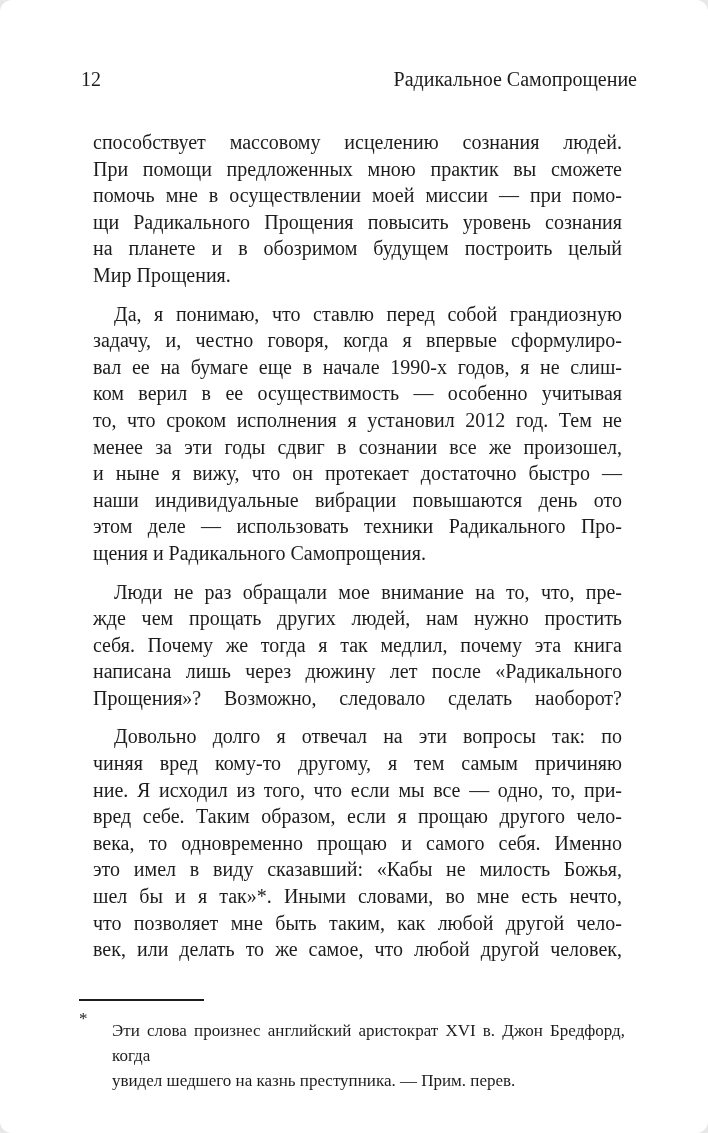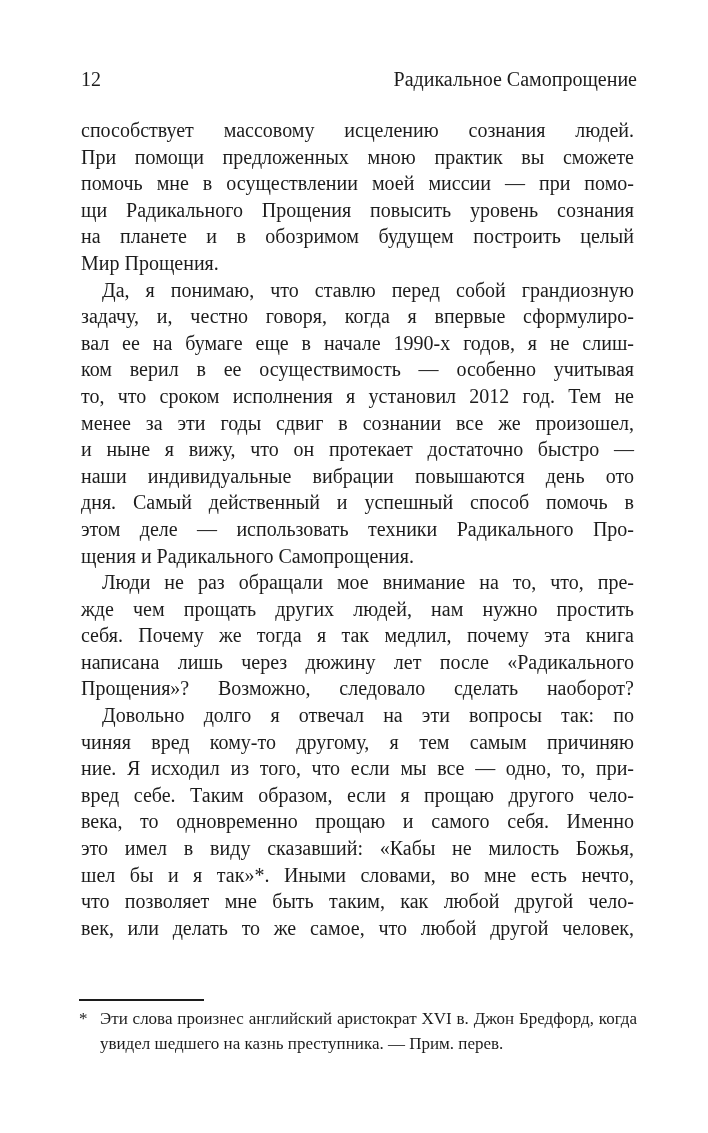--- a/index.html
+++ b/index.html
@@ -6,40 +6,41 @@
   body { background: #e8e8e8; }
   .page {
     position: relative;
     width: 708px;
     height: 1133px;
     margin: 0 auto;
     background: #ffffff;
     font-family: "Liberation Serif", "DejaVu Serif", serif;
     color: #1c1c1c;
     overflow: hidden;
+    border-radius: 12px;
   }
   .page-header {
     position: absolute;
     top: 68px;
     left: 81px;
     width: 556px;
     display: flex;
     justify-content: space-between;
     align-items: baseline;
     font-size: 20px;
     line-height: 22px;
   }
   .running-title { }
   .body-text {
     position: absolute;
     top: 117px;
     left: 81px;
     width: 553px;
   }
-  .para { margin: 0; }
+  .para { margin: 12px; }
   .line {
     font-size: 20px;
     line-height: 26.6px;
     text-align: justify;
     text-align-last: justify;
   }
   .line.last { text-align-last: left; }
   .para.indent .line:first-child { text-indent: 21px; }
   .it { }
   .fn-sep {
@@ -90,21 +91,20 @@
       </div>
       <div class="para indent">
         <div class="line"><span>Да, я понимаю, что ставлю перед собой грандиозную</span></div>
         <div class="line"><span>задачу, и, честно говоря, когда я впервые сформулиро-</span></div>
         <div class="line"><span>вал ее на бумаге еще в начале 1990-х годов, я не слиш-</span></div>
         <div class="line"><span>ком верил в ее осуществимость — особенно учитывая</span></div>
         <div class="line"><span>то, что сроком исполнения я установил 2012 год. Тем не</span></div>
         <div class="line"><span>менее за эти годы сдвиг в сознании все же произошел,</span></div>
         <div class="line"><span>и ныне я вижу, что он протекает достаточно быстро —</span></div>
         <div class="line"><span>наши индивидуальные вибрации повышаются день ото</span></div>
-        <div class="line"><span>дня. Самый действенный и успешный способ помочь в</span></div>
         <div class="line"><span>этом деле — использовать техники Радикального Про-</span></div>
         <div class="line last"><span>щения и Радикального Самопрощения.</span></div>
       </div>
       <div class="para indent">
         <div class="line"><span>Люди не раз обращали мое внимание на то, что, пре-</span></div>
         <div class="line"><span>жде чем прощать других людей, нам нужно простить</span></div>
         <div class="line"><span>себя. Почему же тогда я так медлил, почему эта книга</span></div>
         <div class="line"><span>написана лишь через дюжину лет после «</span><span class="it">Радикального</span></div>
         <div class="line"><span class="it">Прощения</span><span>»? Возможно, следовало сделать наоборот?</span></div>
       </div>

